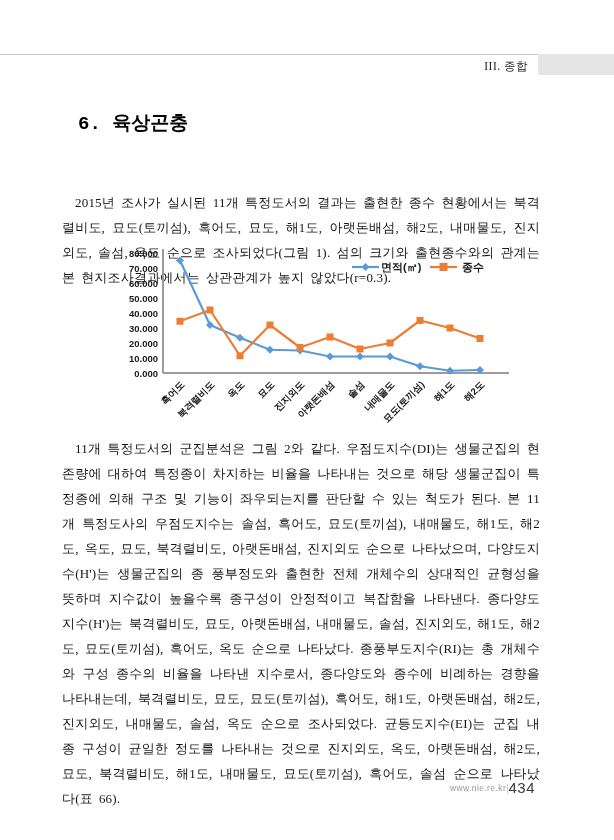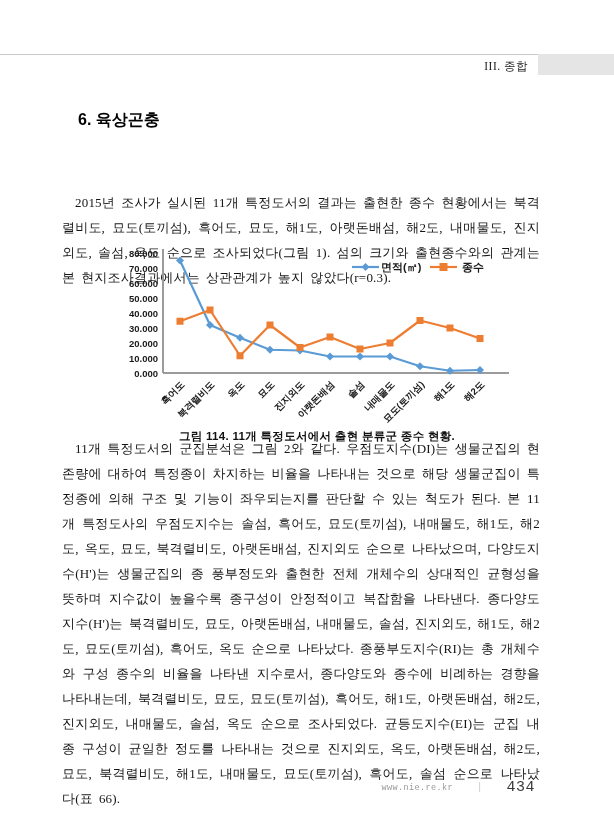--- a/index.html
+++ b/index.html
@@ -23,22 +23,22 @@
   }
   .header-label {
     position:absolute; left:0; top:59px; width:528px;
     text-align:right; font-size:11.5px; color:#1a1a1a;
     letter-spacing:0.5px;
   }
 
   
   .section-title {
     position:absolute; left:78px; top:110px; margin:0;
-    font-family:Liberation Sans, sans-serif;
-    font-weight:bold; font-size:16px; color:#000;
+    font-family:Liberation Mono, monospace;
+    font-weight:bold; font-size:19px; color:#000;
   }
 
   
   .para {
     position:absolute; left:62px; width:478px;
     font-size:13px; line-height:25px;
     text-align:justify; text-justify:inter-character;
     text-indent:13px; color:#151515;
     letter-spacing:0.2px; word-spacing:2.5px;
     margin:0;
@@ -54,22 +54,22 @@
     font-weight:bold; font-size:11.5px; color:#111;
     letter-spacing:0.3px;
   }
   svg text {
     font-family:"Liberation Sans","DejaVu Sans",sans-serif;
   }
 
   
   .footer {
     position:absolute; top:779px; right:79px;
-    display:flex; align-items:center; gap:24px;
-    font-family:Liberation Mono, monospace;
+    display:flex; align-items:center; gap:0;
+    font-family:Liberation Sans, sans-serif;
     margin-left:27px;
   }
   .footer-url { font-size:8.5px; color:#9a9a9a; letter-spacing:0.4px; }
   .footer-sep { font-size:9px; color:#c4c4c4; transform:scaleY(1.2); }
   .footer-page { font-size:15px; color:#3a3a3a; letter-spacing:0.5px; }
 </style>
 </head>
 <body>
 
 <div class="page">
@@ -130,21 +130,20 @@
         <rect x="304.5" y="72" width="7" height="7" fill="#ED7D31"></rect>
         <rect x="334.5" y="79.5" width="7" height="7" fill="#ED7D31"></rect>
         <rect x="364.5" y="90" width="7" height="7" fill="#ED7D31"></rect>
         <line x1="240" y1="22" x2="267" y2="22" stroke="#5B9BD5" stroke-width="2.2"></line>
         <path d="M253.5 18 L257.5 22 L253.5 26 L249.5 22 Z" fill="#5B9BD5"></path>
         <text x="269" y="26" font-size="11" font-weight="bold" fill="#1a1a1a" text-anchor="start">면적(㎡)</text>
         <line x1="318" y1="22" x2="345" y2="22" stroke="#ED7D31" stroke-width="2.2"></line>
         <rect x="327.5" y="18" width="8" height="8" fill="#ED7D31"></rect>
         <text x="350" y="26" font-size="11" font-weight="bold" fill="#1a1a1a" text-anchor="start">종수</text>
       </svg>
-    <figcaption class="figure-caption">그림 114. 11개 특정도서에서 출현 분류군 종수 현황.</figcaption>
   </figure>
 
   <p class="para para-2">11개 특정도서의 군집분석은 그림 2와 같다. 우점도지수(DI)는 생물군집의 현존량에 대하여 특정종이 차지하는 비율을 나타내는 것으로 해당 생물군집이 특정종에 의해 구조 및 기능이 좌우되는지를 판단할 수 있는 척도가 된다. 본 11개 특정도사의 우점도지수는 솔섬, 흑어도, 묘도(토끼섬), 내매물도, 해1도, 해2도, 옥도, 묘도, 북격렬비도, 아랫돈배섬, 진지외도 순으로 나타났으며, 다양도지수(H')는 생물군집의 종 풍부정도와 출현한 전체 개체수의 상대적인 균형성을 뜻하며 지수값이 높을수록 종구성이 안정적이고 복잡함을 나타낸다. 종다양도지수(H')는 북격렬비도, 묘도, 아랫돈배섬, 내매물도, 솔섬, 진지외도, 해1도, 해2도, 묘도(토끼섬), 흑어도, 옥도 순으로 나타났다. 종풍부도지수(RI)는 총 개체수와 구성 종수의 비율을 나타낸 지수로서, 종다양도와 종수에 비례하는 경향을 나타내는데, 북격렬비도, 묘도, 묘도(토끼섬), 흑어도, 해1도, 아랫돈배섬, 해2도, 진지외도, 내매물도, 솔섬, 옥도 순으로 조사되었다. 균등도지수(EI)는 군집 내 종 구성이 균일한 정도를 나타내는 것으로 진지외도, 옥도, 아랫돈배섬, 해2도, 묘도, 북격렬비도, 해1도, 내매물도, 묘도(토끼섬), 흑어도, 솔섬 순으로 나타났다(표 66).</p>
 
   <div class="footer">
     <span class="footer-url">www.nie.re.kr</span>
     <span class="footer-sep">|</span>
     <span class="footer-page">434</span>
   </div>
 

